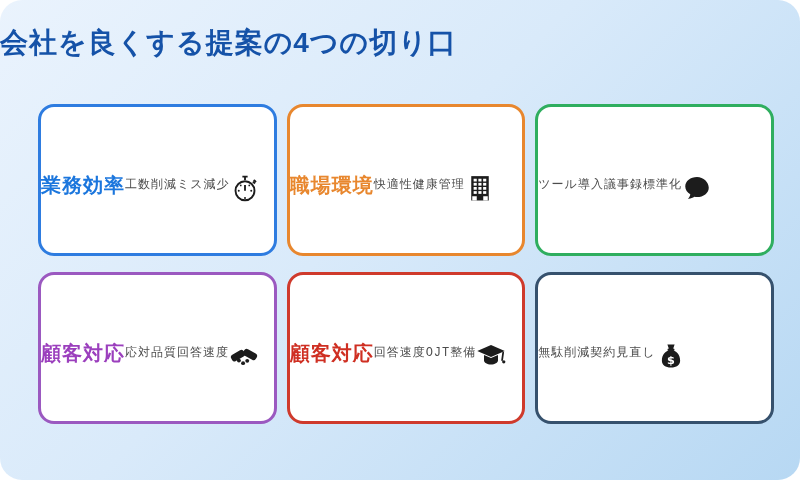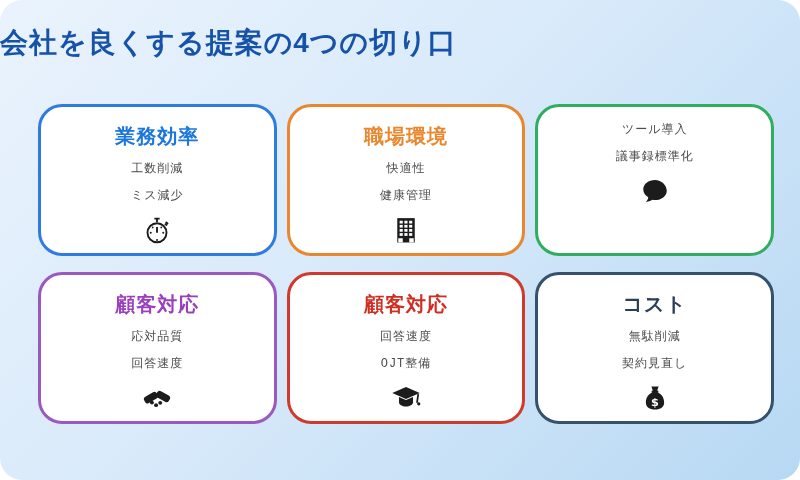--- a/index.html
+++ b/index.html
@@ -33,23 +33,23 @@
     grid-template-columns: repeat(3, 1fr);
     gap: 16px 10px;
     padding: 0 26px 0 38px;
     margin-top: 42px;
   }
   .card {
     box-sizing: border-box;
     height: 152px;
     background: #ffffff;
     border: 3px solid var(--accent, #888);
-    border-radius: 24px;
+    border-radius: 16px;
     display: flex;
-    flex-direction: column;
+    flex-direction: row;
     align-items: center;
     padding-top: 10px;
   }
   .card-title {
     margin: 6px 0 6px;
     font-size: 20px;
     font-weight: bold;
     letter-spacing: 1px;
     color: var(--title-color, #333);
   }
@@ -168,21 +168,20 @@
             <polygon points="12,3.2 23,8 12,12.8 1,8"></polygon>
             <path d="M6.4 11.2v4.3c0 1.8 2.5 3.2 5.6 3.2s5.6-1.4 5.6-3.2v-4.3L12 13.6z"></path>
             <rect x="20.6" y="8.6" width="1.4" height="7.4" rx="0.7" transform="rotate(8 21.3 12.3)"></rect>
             <circle cx="22.2" cy="16.6" r="1.3"></circle>
           </g>
         </svg>
       </span>
     </section>
 
     <section class="card" style="--accent: #36516d; --title-color: #2b3f58;">
-      <h2 class="card-title">コスト</h2>
       <p class="card-line">無駄削減</p>
       <p class="card-line">契約見直し</p>
       <span class="icon">
         <svg viewBox="0 0 24 24">
           <g fill="#1c1c1c">
             <path d="M12 7.4c-4.4 0-7.3 3.7-7.3 8.3 0 3.3 2.8 5.4 7.3 5.4s7.3-2.1 7.3-5.4c0-4.6-2.9-8.3-7.3-8.3z"></path>
             <polygon points="9.1,2.8 14.9,2.8 13.6,6.3 10.4,6.3"></polygon>
             <rect x="9.2" y="5.9" width="5.6" height="2" rx="1"></rect>
           </g>
           <text x="12" y="18" text-anchor="middle" font-size="9" font-weight="bold" fill="#ffffff" font-family="DejaVu Sans, sans-serif">$</text>

